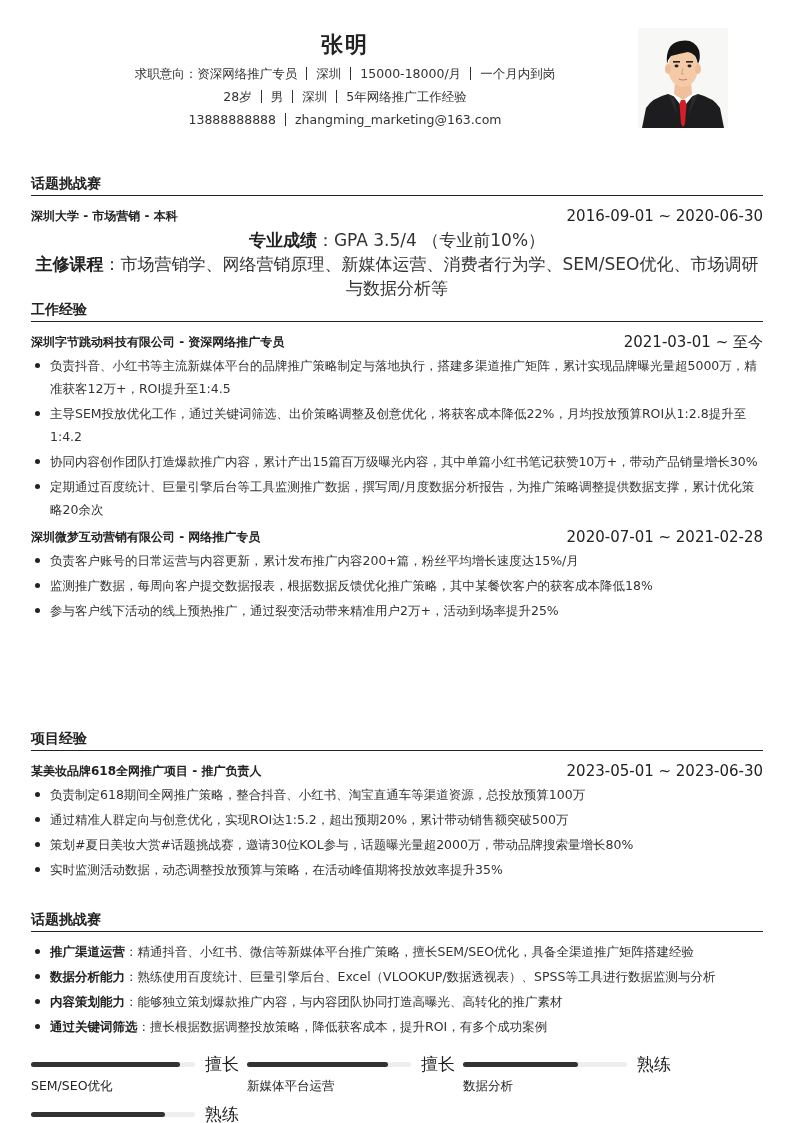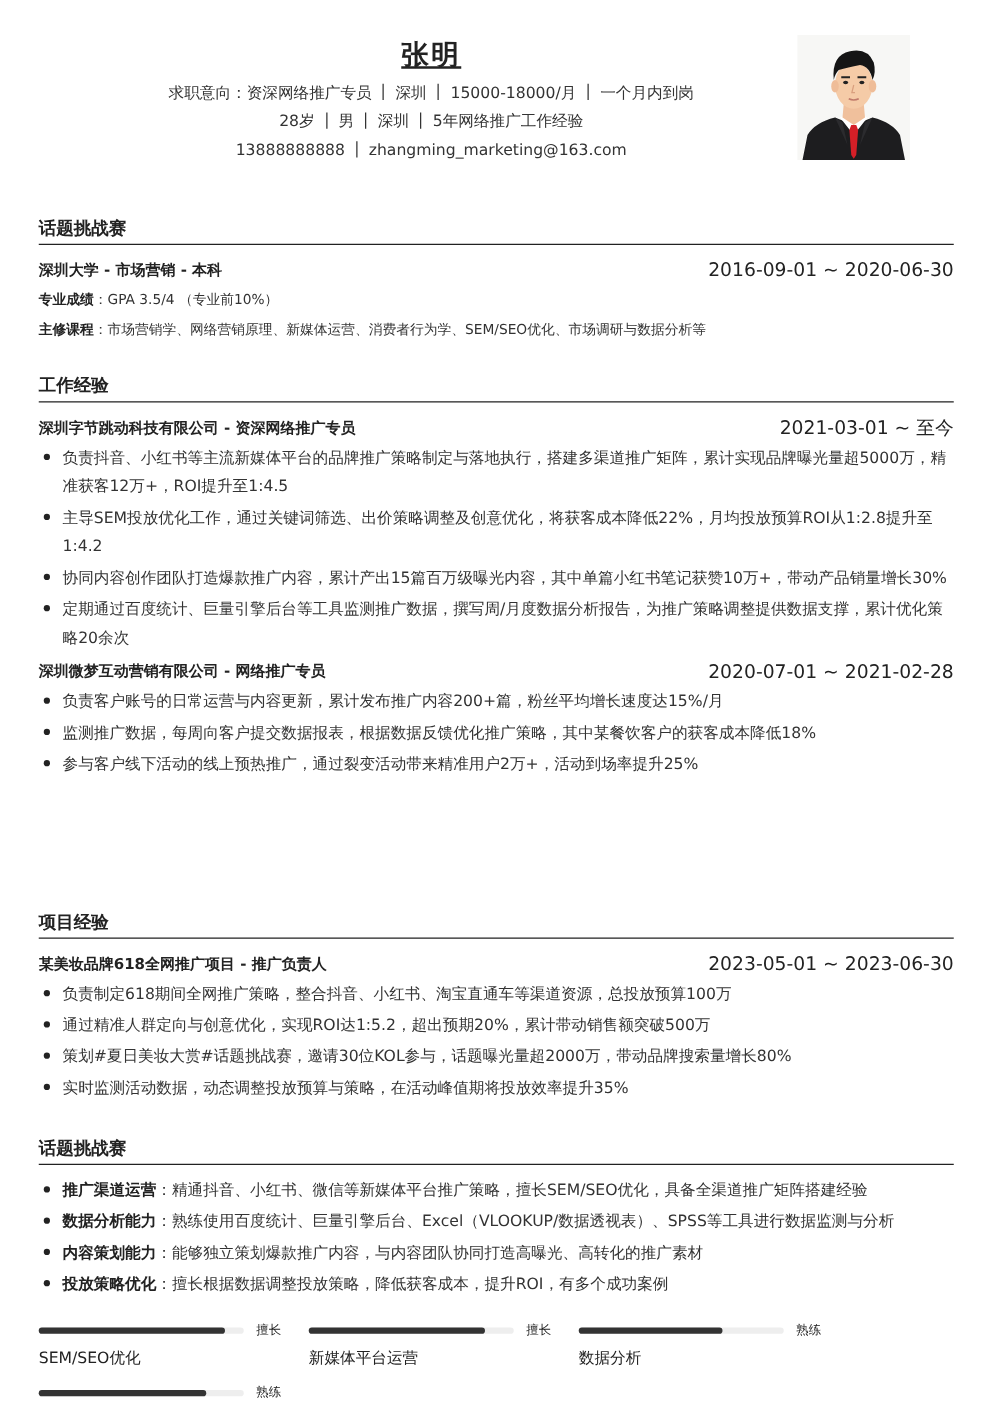--- a/index.html
+++ b/index.html
@@ -7,61 +7,61 @@
     body {
       font-family: "DejaVu Sans", "Liberation Sans", sans-serif;
       color: #222222;
       font-size: 12px;
       position: relative;
     }
     .page { position: absolute; left: 0; top: 0; width: 794px; height: 1123px; }
 
     
     .header { position: absolute; left: 0; top: 28px; width: 690px; text-align: center; }
-    .name { font-size: 22px; font-weight: bold; color: #222; letter-spacing: 2px; height: 34px; line-height: 34px; text-decoration: underline; }
+    .name { font-size: 22px; font-weight: bold; color: #222; letter-spacing: 2px; height: 34px; line-height: 34px; }
     .info-line { font-size: 12.5px; line-height: 23px; color: #333; white-space: nowrap; }
     .sep { display: inline-block; width: 1px; height: 13px; background: #333; margin: 0 9px; vertical-align: -2px; }
     .photo {
       position: absolute; left: 638px; top: 28px; width: 90px; height: 100px;
       background: #f7f7f5; overflow: hidden;
     }
 
     
     .section { position: absolute; left: 31px; width: 732px; }
     .section-title {
       font-size: 14px; font-weight: bold; color: #222; height: 26px; line-height: 26px;
       border-bottom: 1.5px solid #222;
     }
     .entry-head {
       display: flex; justify-content: space-between; align-items: center;
       height: 24px; line-height: 24px; margin-top: 8px;
     }
     .entry-title { font-weight: bold; font-size: 12px; color: #222; }
     .entry-date { font-size: 15px; color: #222; }
-    .row { font-size: 11px; line-height: 24px; color: #333; }
+    .row { font-size: 17px; line-height: 24px; color: #333; text-align: center; }
     .row b { font-weight: bold; color: #222; }
 
     ul.bullets { list-style: none; }
     ul.bullets li {
       position: relative; padding-left: 19px; font-size: 12.5px; line-height: 23px; color: #333;
       margin-bottom: 2px;
     }
     ul.bullets li::before {
       content: ""; position: absolute; left: 4px; top: 9px; width: 5px; height: 5px;
       border-radius: 50%; background: #222;
     }
     ul.bullets li b { font-weight: bold; color: #222; }
 
     
     .skills-grid { position: absolute; left: 31px; top: 1055px; width: 732px; }
     .skill { position: absolute; width: 210px; }
     .skill-bar-row { display: flex; align-items: center; height: 18px; }
     .track { position: relative; width: 164px; height: 5px; background: #eeeeee; border-radius: 3px; }
     .fill { position: absolute; left: 0; top: 0; height: 5px; background: #333333; border-radius: 3px; }
-    .level { margin-left: 10px; font-size: 10px; color: #222; }
+    .level { margin-left: 10px; font-size: 17px; color: #222; }
     .skill-name { font-size: 12.5px; color: #222; line-height: 22px; margin-top: 2px; }
   </style>
 </head>
 <body>
 
 <div class="page">
 
   <div class="header">
     <div class="name">张明</div>
     <div class="info-line">
@@ -157,21 +157,21 @@
       <li>实时监测活动数据，动态调整投放预算与策略，在活动峰值期将投放效率提升35%</li>
     </ul>
   </div>
 
   <div class="section" style="top:906px;">
     <div class="section-title">话题挑战赛</div>
     <ul class="bullets" style="margin-top:8px;">
       <li><b>推广渠道运营</b><span>：精通抖音、小红书、微信等新媒体平台推广策略，擅长SEM/SEO优化，具备全渠道推广矩阵搭建经验</span></li>
       <li><b>数据分析能力</b><span>：熟练使用百度统计、巨量引擎后台、Excel（VLOOKUP/数据透视表）、SPSS等工具进行数据监测与分析</span></li>
       <li><b>内容策划能力</b><span>：能够独立策划爆款推广内容，与内容团队协同打造高曝光、高转化的推广素材</span></li>
-      <li><b>投放策略优化</b><span>：擅长根据数据调整投放策略，降低获客成本，提升ROI，有多个成功案例</span></li>
+      <li><b>通过关键词筛选</b><span>：擅长根据数据调整投放策略，降低获客成本，提升ROI，有多个成功案例</span></li>
     </ul>
   </div>
 
   <div class="skills-grid">
     <div class="skill" style="left:0; top:0;">
       <div class="skill-bar-row">
         <div class="track">
             <div class="fill" style="width: 91%;"></div>
           </div>
         <span class="level">擅长</span>

